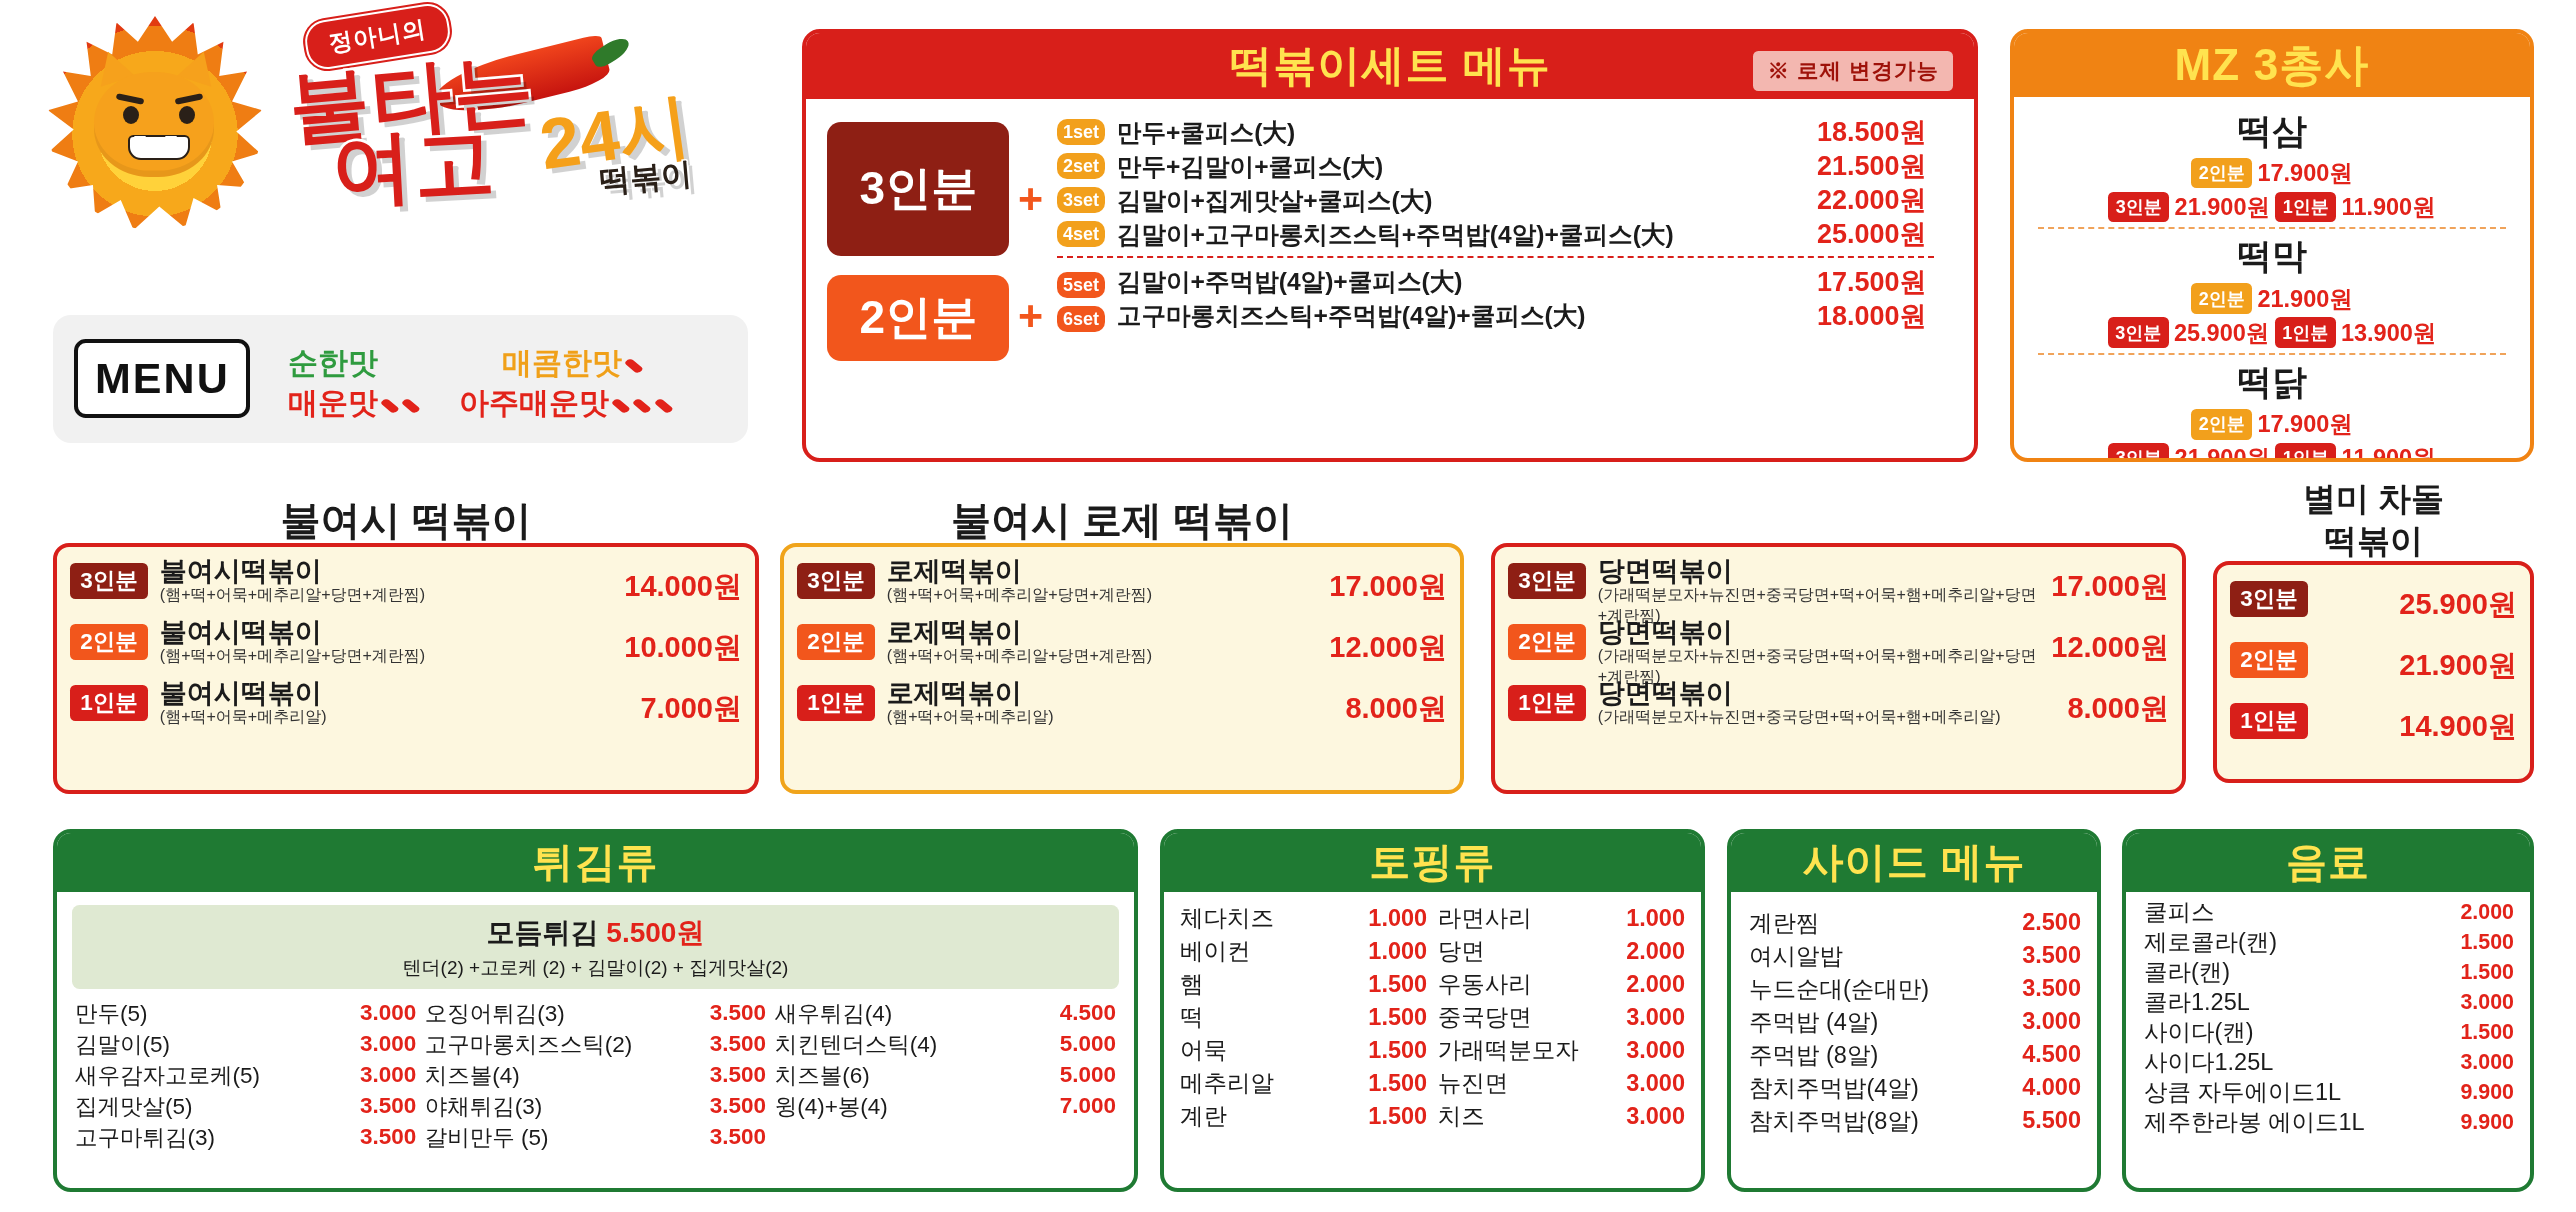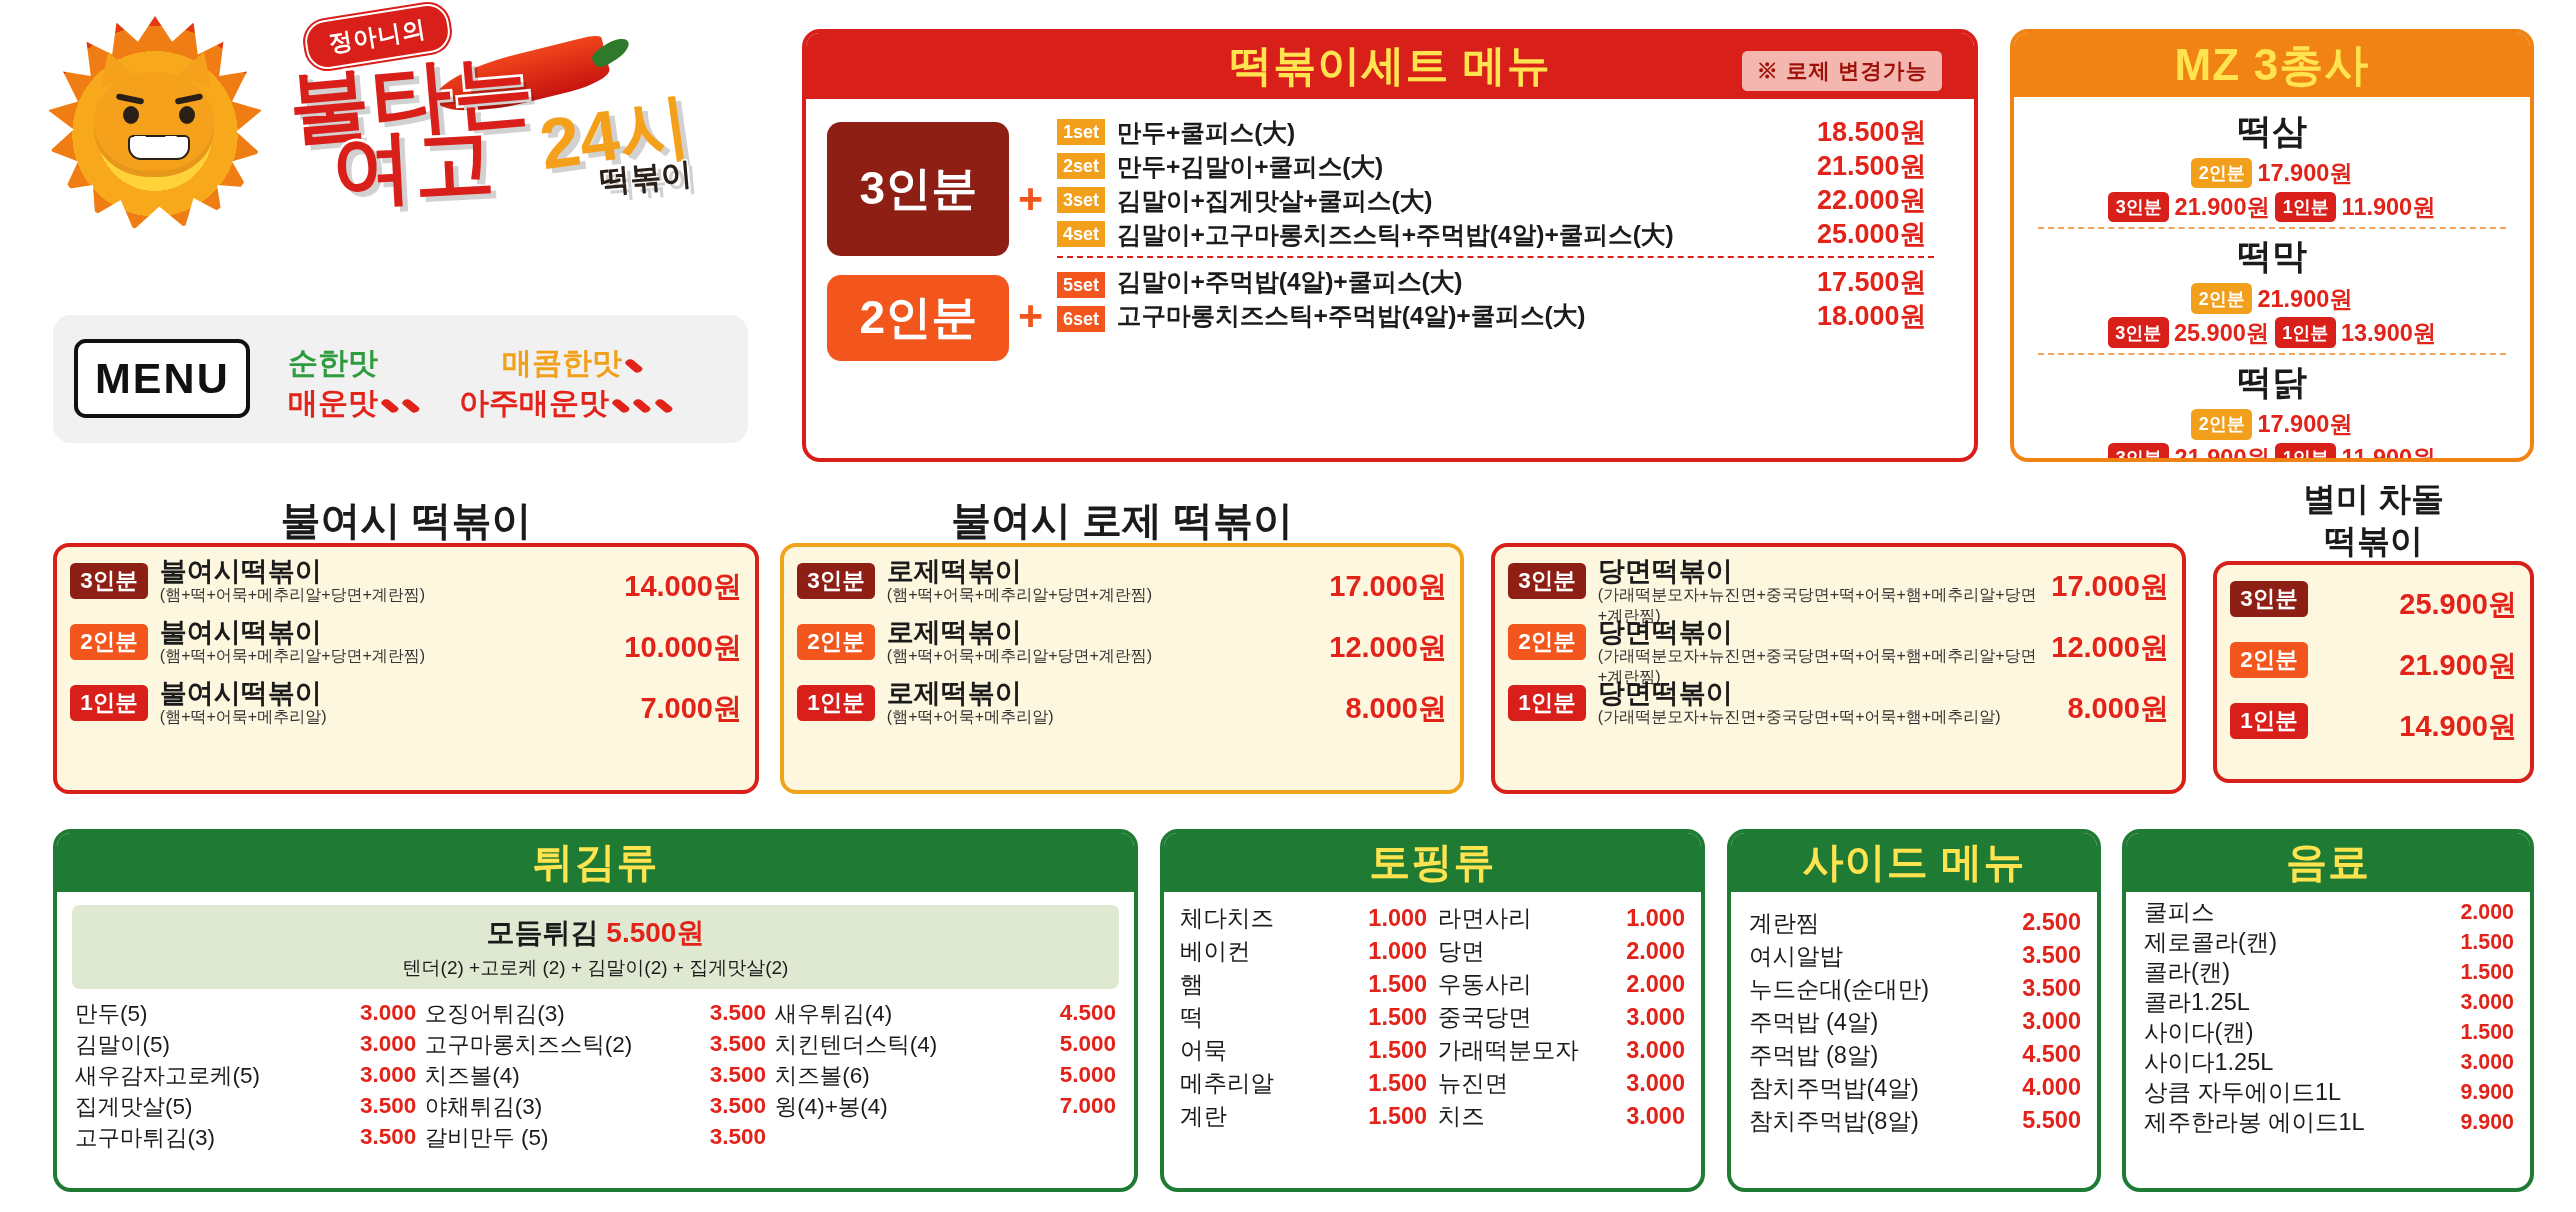--- a/index.html
+++ b/index.html
@@ -141,21 +141,21 @@
   .pep{
     display:inline-block; width:18px;height:7.5px;background:#e2231a;
     border-radius:5.3px 2.1px 5.3px 2.1px; transform:rotate(40deg);
     margin-left:3.2px; position:relative; top:-3.2px;
   }
 
   
   .setmenu{ left:802px; top:29px; width:1176px; height:433px; }
   .setmenu .hdr{ height:66px; font-size:43px; position:relative; }
   .set-note{
-    position:absolute; right:32px; top:18px;
+    position:absolute; right:21px; top:18px;
     background:#f3b7b0; color:#9e1109; font-weight:bold; font-size:21.4px;
     padding:5.3px 14px; border-radius:5.3px;
   }
   .set-body{ position:relative; padding:14px 16px 9.6px 16px; }
   .pers-btn{
     position:absolute; border-radius:14px; color:#fff; font-weight:bold;
     display:flex;align-items:center;justify-content:center; font-size:46px;
   }
   .pers3{ left:21.4px; top:22.5px; width:182px; height:134px; background:#8e1f14; }
   .pers2{ left:21.4px; top:176px; width:182px; height:86px; background:#f2561c; }
@@ -163,21 +163,21 @@
     position:absolute; color:#f2561c; font-weight:bold; font-size:43px;
   }
   .plus1{ left:212px; top:75px; }
   .plus2{ left:212px; top:192px; }
 
   .set-rows{ position:absolute; left:251px; top:16px; width:877px; }
   .set-row{
     display:flex; align-items:center; height:34px; position:relative;
   }
   .set-row .tag{
-    width:48px; height:26px; border-radius:0; color:#fff; font-weight:bold;
+    width:48px; height:26px; border-radius:10px; color:#fff; font-weight:bold;
     font-size:18px; display:flex;align-items:center;justify-content:center;
     background:#f2a01c;
   }
   .set-row.two .tag{ background:#f2561c;margin-top:7px; }
   .set-row .name{ flex:1; padding-left:11.8px; font-size:24.6px; font-weight:bold; color:#1b1b1b; }
   .set-row .price{ font-size:27px; font-weight:bold; color:#e2231a; padding-right:7.5px; }
   .dashed{ border-top:2.7px dashed #d81f1a; margin:5.3px 0 6.4px 0; }
 
   
   .mz{ left:2010px; top:29px; width:524px; height:433px; }

